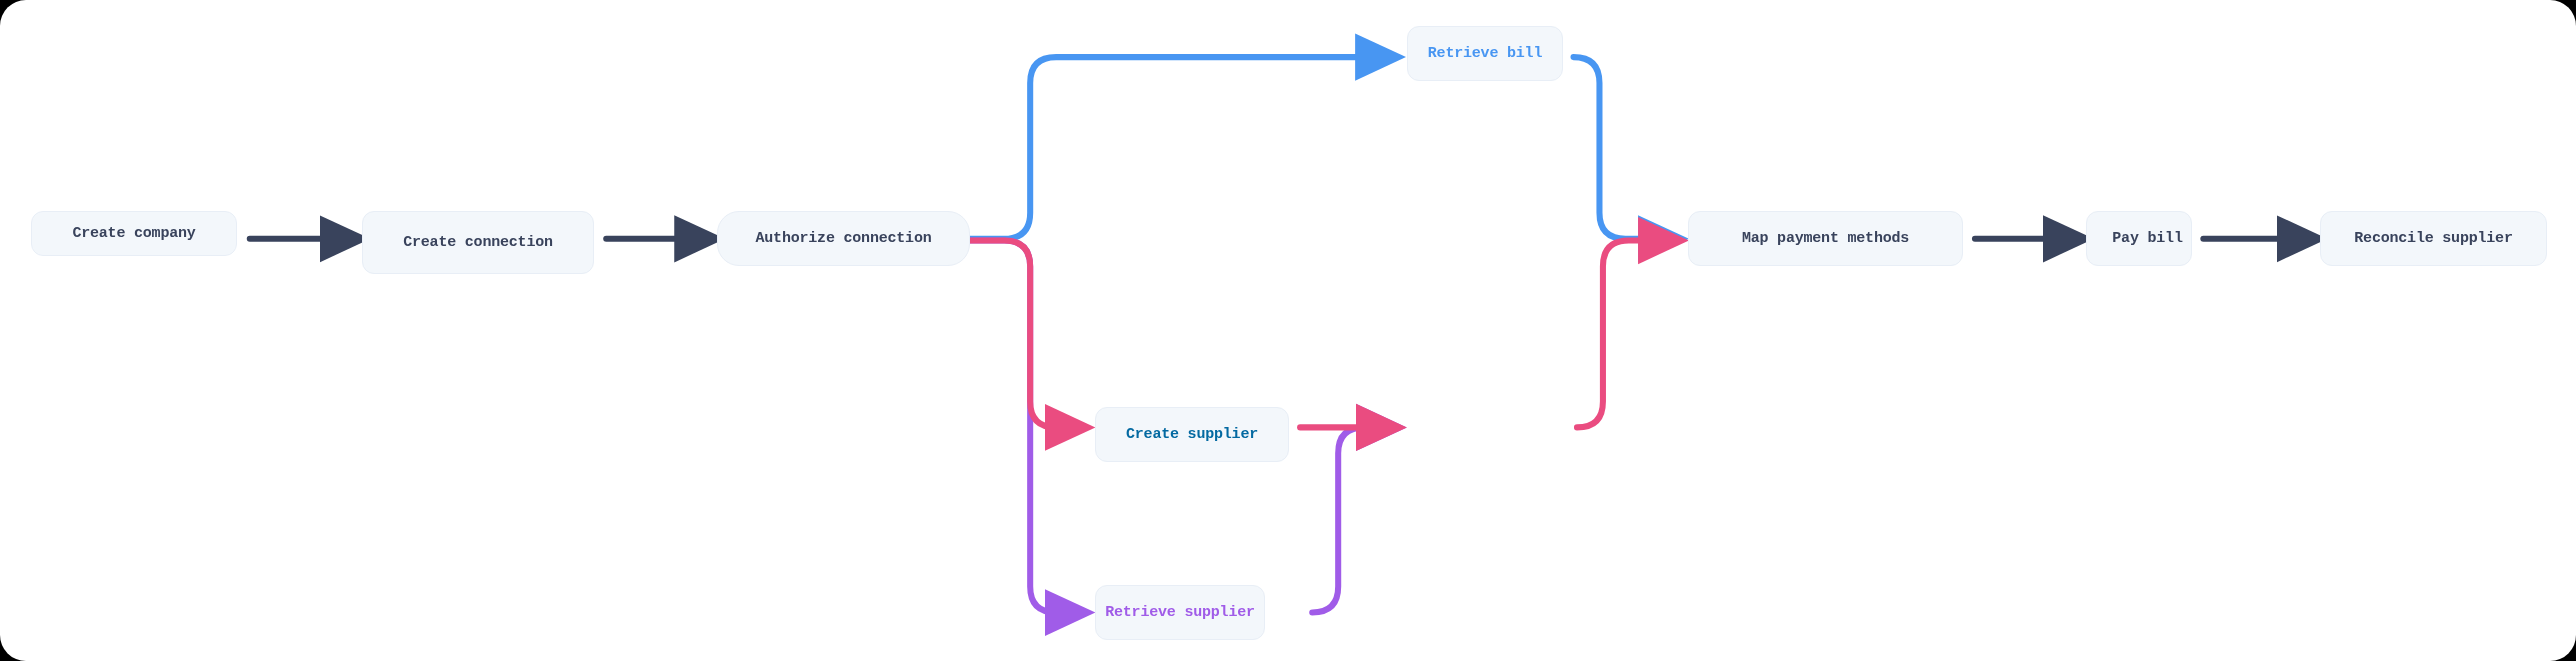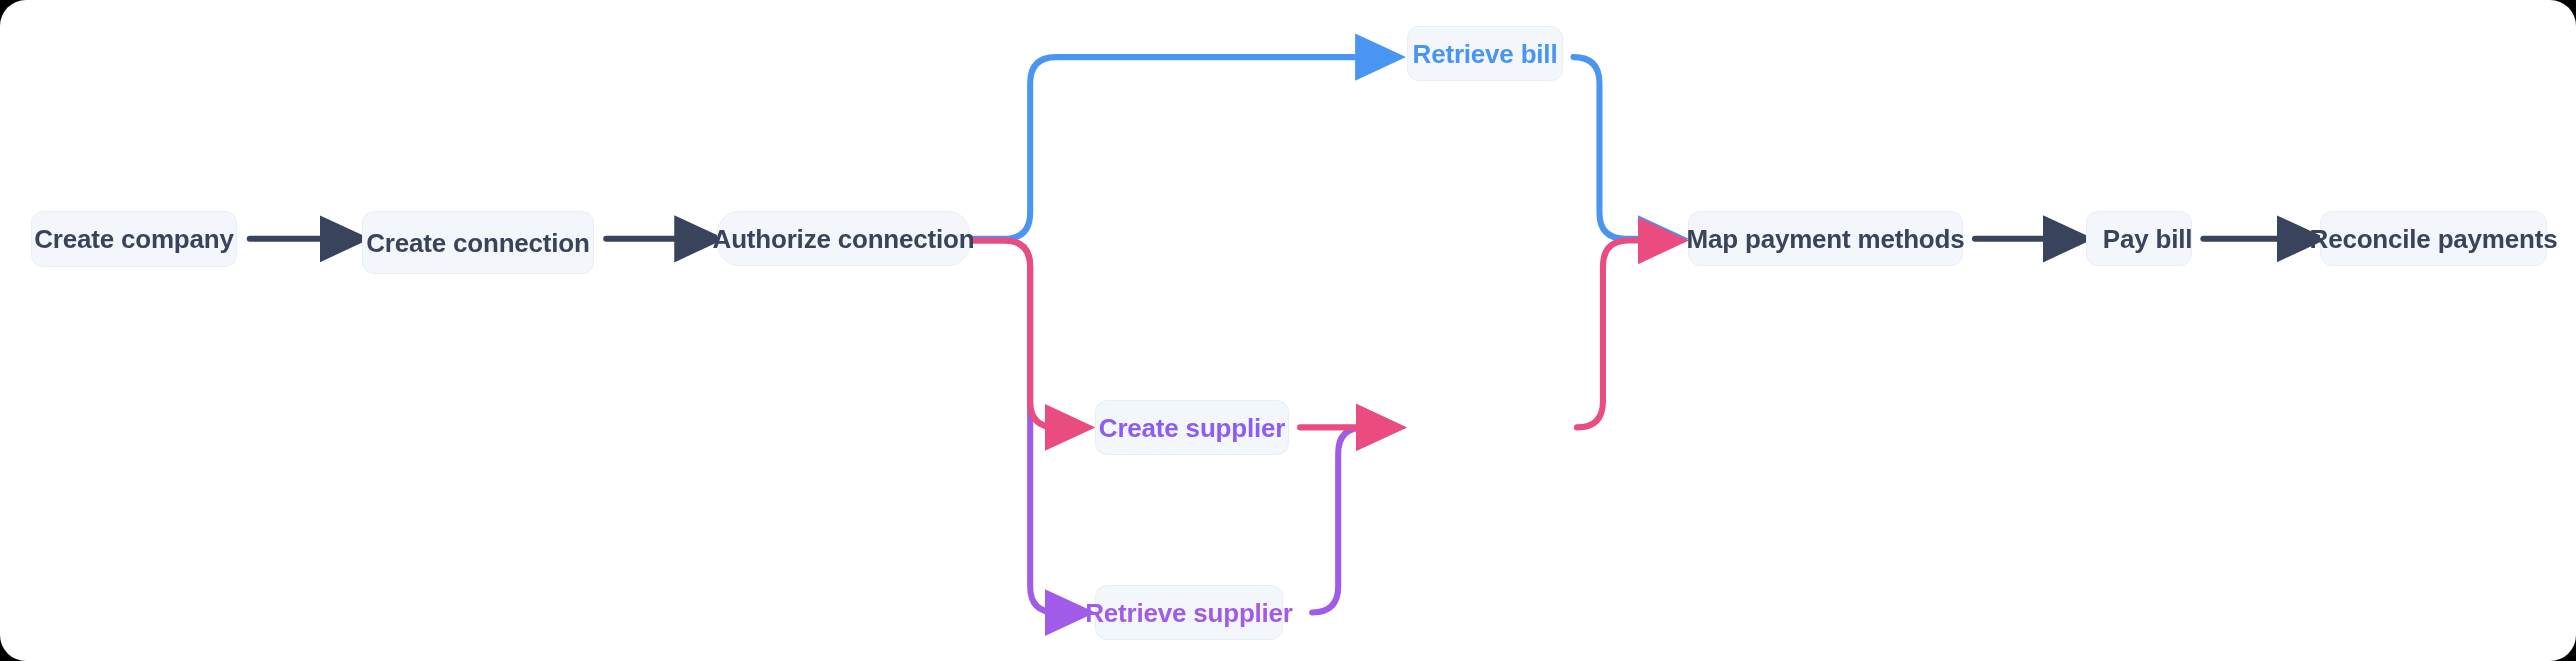--- a/index.html
+++ b/index.html
@@ -31,30 +31,30 @@
   .node {
     position: absolute;
     box-sizing: border-box;
     display: flex;
     align-items: center;
     justify-content: center;
     background: #f3f7fb;
     border: 1.3px solid #e8eef6;
     border-radius: 12px;
     white-space: nowrap;
-    font-family: Liberation Sans, sans-serif;
+    font-family: Liberation Mono, monospace;
     font-weight: 700;
-    font-size: 26px;
+    font-size: 15px;
     letter-spacing: -0.2px;
     line-height: 1;
     padding: 0 19px;
   }
   .node.dark  { color: #39435c; }
   .node.blue  { color: #4896f2; }
-  .node.pink  { color: #8b5cf6; }
+  .node.pink  { color: #0369a1; margin-top: 7px; }
   .node.purple{ color: #a05ce8; }
 </style>
 </head>
 <body>
 
 <div id="canvas">
 
   <svg id="edge-layer" viewBox="0 0 2976 764" width="2576" height="661" xmlns="http://www.w3.org/2000/svg">
     <defs>
       <marker id="ah-dark" markerWidth="9" markerHeight="9" refX="4.2" refY="4.5" orient="auto" markerUnits="strokeWidth">
@@ -87,51 +87,51 @@
 
     <path d="M 1818 66 Q 1848 66 1848 96 L 1848 246 Q 1848 276 1878 276 L 1922 276" fill="none" stroke="#4896f2" stroke-width="7" stroke-linecap="round" marker-end="url(#ah-blue)"></path>
 
     <path d="M 1822 494 Q 1852 494 1852 464 L 1852 308 Q 1852 278 1882 278 L 1922 278" fill="none" stroke="#ea4c80" stroke-width="7" stroke-linecap="round" marker-end="url(#ah-pink)"></path>
 
     <path d="M 2282 276 L 2390 276" fill="none" stroke="#39435c" stroke-width="7" stroke-linecap="round" marker-end="url(#ah-dark)"></path>
 
     <path d="M 2546 276 L 2660 276" fill="none" stroke="#39435c" stroke-width="7" stroke-linecap="round" marker-end="url(#ah-dark)"></path>
   </svg>
 
-  <div class="node dark" style="left:31px; top:211px; width:206px; height:56px;">
+  <div class="node dark" style="left:31px; top:211px; width:206px; height:45px;">
     <span>Create company</span>
   </div>
 
   <div class="node dark" style="left:362px; top:211px; width:232px; height:63px;">
     <span>Create connection</span>
   </div>
 
   <div class="node dark" style="left:717px; top:211px; width:253px; height:55px;border-radius:22px;">
     <span>Authorize connection</span>
   </div>
 
   <div class="node blue" style="left:1407px; top:26px; width:156px; height:55px;">
     <span>Retrieve bill</span>
   </div>
 
   <div class="node pink" style="left:1095px; top:400px; width:194px; height:55px;">
     <span>Create supplier</span>
   </div>
 
 
-  <div class="node purple" style="left:1095px; top:585px; width:188px; height:55px;">
+  <div class="node purple" style="left:1095px; top:585px; width:170px; height:55px;">
     <span>Retrieve supplier</span>
   </div>
 
   <div class="node dark" style="left:1688px; top:211px; width:275px; height:55px;align-items:center;">
     <span>Map payment methods</span>
   </div>
 
   <div class="node dark" style="left:2086px; top:211px; width:106px; height:55px;padding-left:36px;">
     <span>Pay bill</span>
   </div>
 
   <div class="node dark" style="left:2320px; top:211px; width:227px; height:55px;">
-    <span>Reconcile payments</span>
+    <span>Reconcile supplier</span>
   </div>
 
 </div>
 
 
 </body></html>

